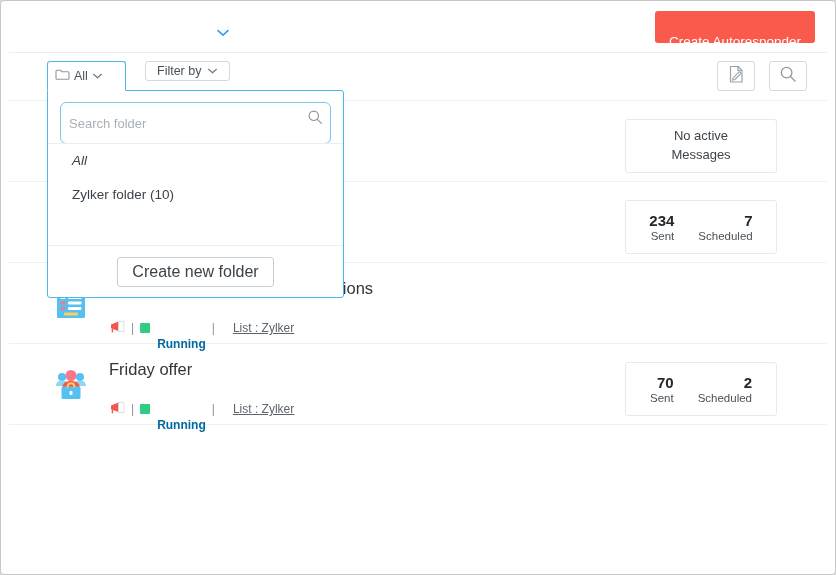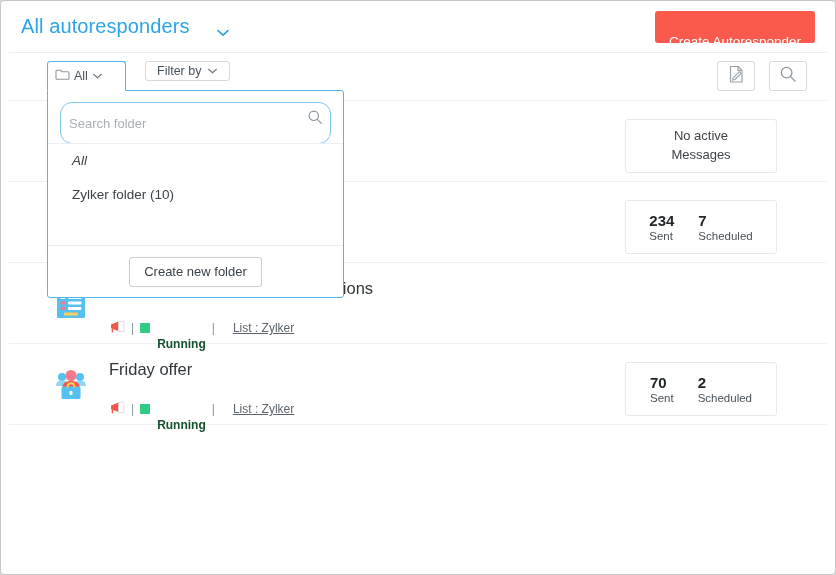--- a/index.html
+++ b/index.html
@@ -155,21 +155,21 @@
     left: 12px;
     top: 11px;
     right: 12px;
     height: 30px;
   }
   .folder-search {
     width: 100%;
     height: 42px;
     box-sizing: border-box;
     border: 1px solid #7ec6ec;
-    border-radius: 12px;
+    border-radius: 6px;
     padding: 0 30px 0 8px;
     font-size: 13px;
     font-family: inherit;
     color: #33383d;
     outline: none;
     background: #fff;
   }
   .folder-search::placeholder { color: #a9b0b6; }
   .folder-search-icon {
     position: absolute;
@@ -205,21 +205,21 @@
     display: flex;
     align-items: center;
     justify-content: center;
   }
   .create-folder-btn {
     height: 30px;
     padding: 0 14px;
     background: #ffffff;
     border: 1px solid #c6ced4;
     border-radius: 3px;
-    font-size: 13px;
+    font-size: 16px;
     font-family: inherit;
     color: #3b4248;
     cursor: pointer;
     line-height: 28px;
   }
 
   
   .list {
     position: absolute;
     left: 0; top: 96px; right: 0; bottom: 0;
@@ -257,21 +257,21 @@
   }
   .meta-sep { margin: 0 6px; color: #8c949b; }
   .status-dot {
     width: 10px;
     height: 10px;
     background: #2ecc85;
     border-radius: 1px;
     display: inline-block;
     margin-right: 7px;
   }
-  .status-text { font-weight: bold; color: #14532d; margin-top: 32px; }
+  .status-text { font-weight: bold; color: #0369a1; margin-top: 32px; }
   .row-list { margin-left: 12px; color: #5b646c; text-decoration: underline; }
 
   .stat-box {
     position: absolute;
     right: 50px;
     top: 18px;
     width: 152px;
     height: 54px;
     box-sizing: border-box;
     border: 1px solid #e3eaf0;
@@ -296,41 +296,40 @@
   }
   .stat-empty {
     text-align: center;
     font-size: 13px;
     color: #3d444a;
     line-height: 1.45;
   }
   .stat-pair {
     display: flex;
     gap: 24px;
-    text-align: left;
+    text-align: right;
   }
   .stat-pair .cell .num {
     font-size: 15px;
     font-weight: bold;
     color: #22272b;
     line-height: 1.25;
   }
   .stat-pair .cell .lab {
     font-size: 11.5px;
     color: #4a5157;
   }
 </style>
 </head>
 <body>
 
 <div class="screen">
   <div class="app">
 
     <div class="header">
-      <div class="page-title">All autoresponders</div>
       <span class="title-caret">
         <svg width="14" height="10" viewBox="0 0 14 10" fill="none" aria-hidden="true">
           <path d="M2 2.6 L7 7.2 L12 2.6" stroke="#2ba4e8" stroke-width="1.6" stroke-linecap="round" stroke-linejoin="round"></path>
         </svg>
       </span>
       <button class="btn-create">Create Autoresponder</button>
     </div>
 
     <div class="toolbar">
 

